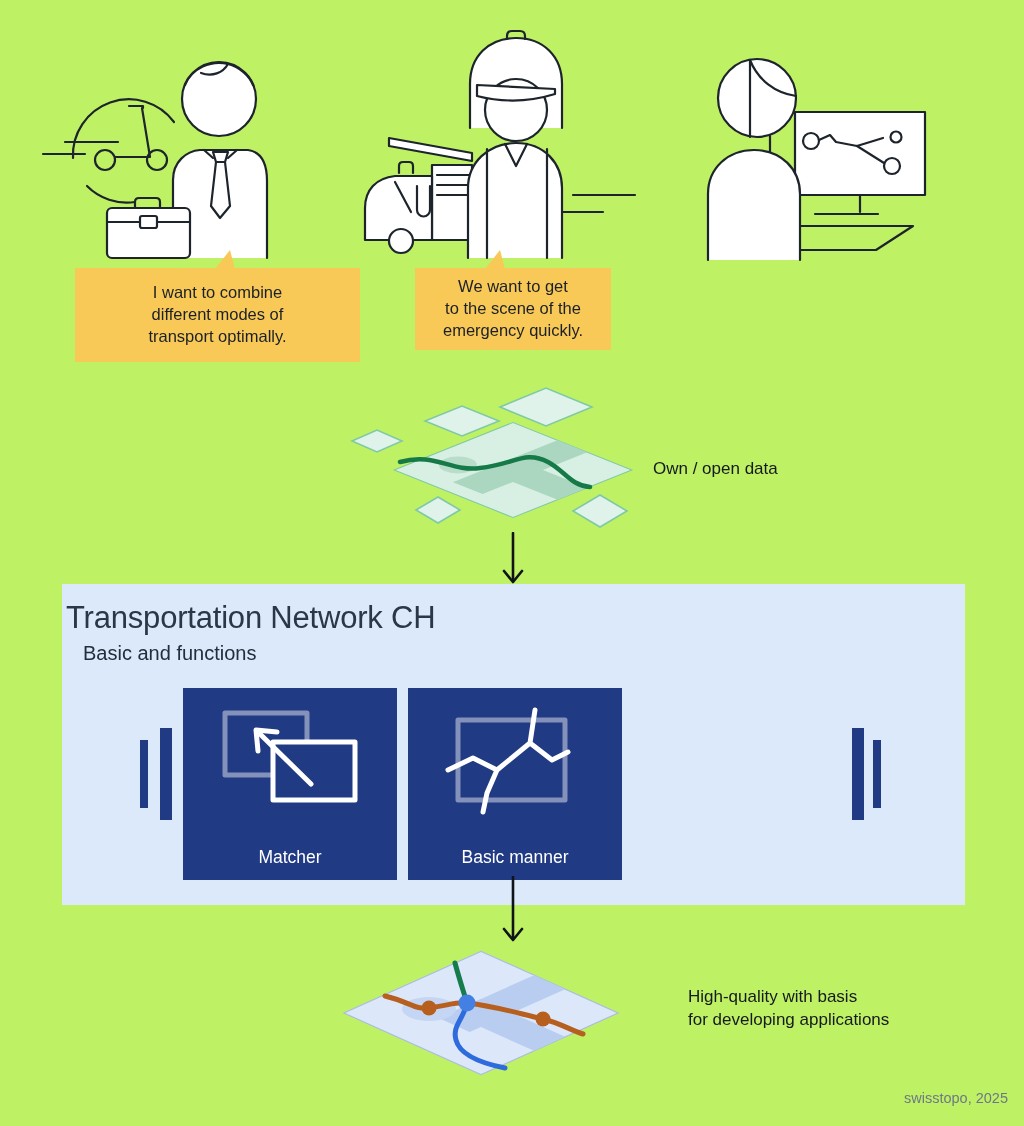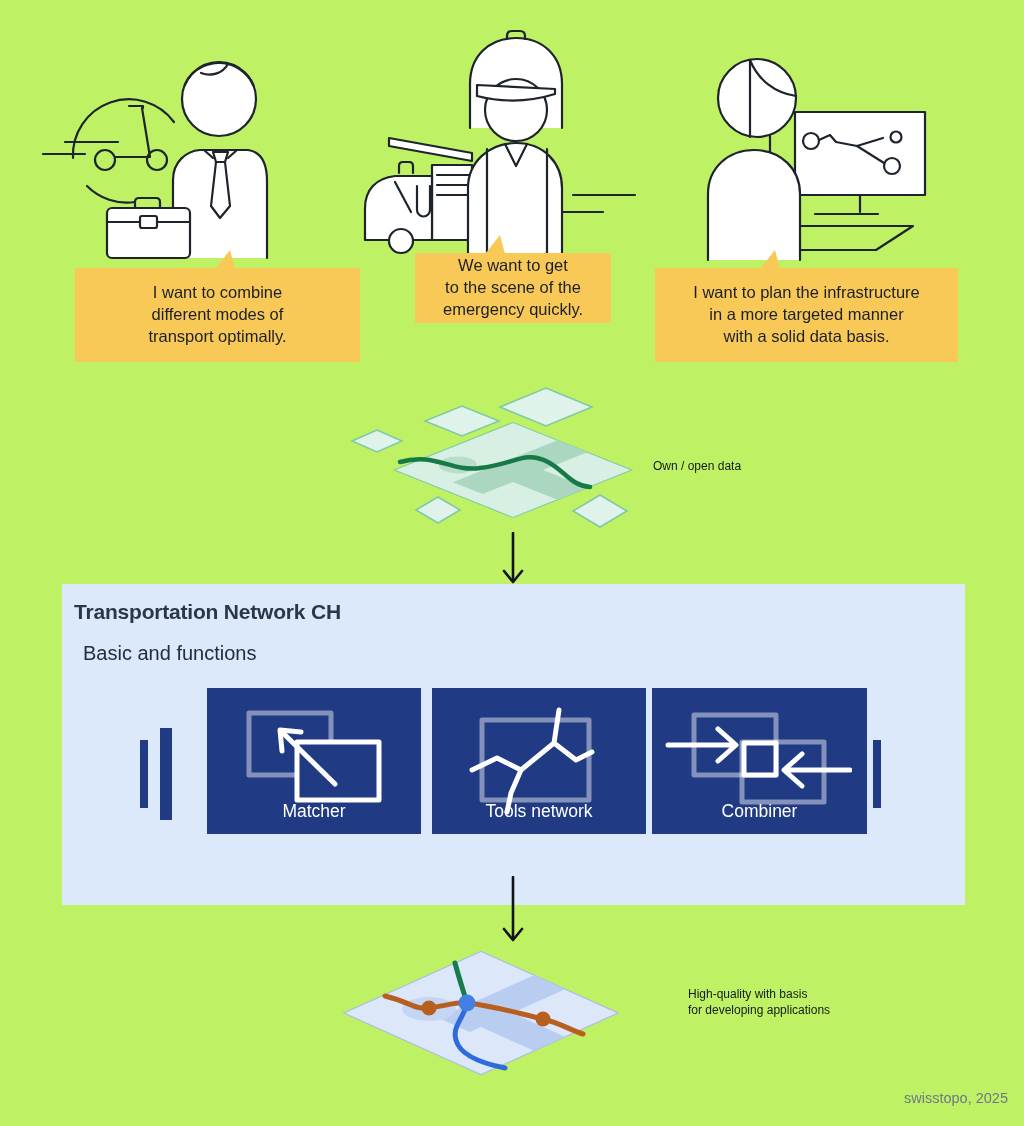--- a/index.html
+++ b/index.html
@@ -17,28 +17,28 @@
     display:flex;align-items:center;justify-content:center;text-align:center;
     font-size:16.5px;line-height:1.33;white-space:pre-line;color:#1c2026;
   }
   .bubble .tail{
     position:absolute;top:-18px;width:0;height:0;
     border-left:15px solid transparent;border-right:5px solid transparent;
     border-bottom:19px solid var(--c-bubble,#F8C957);
   }
 
   
-  .side-label{position:absolute;font-size:12px;color:#16191d;white-space:pre-line;line-height:1.35;}
+  .side-label{position:absolute;font-size:17px;color:#16191d;white-space:pre-line;line-height:1.35;}
 
   
   .panel{position:absolute;left:62px;top:584px;width:903px;height:321px;background:var(--c-panel,#DCE9FA);}
-  .panel-title{position:absolute;left:12px;top:16px;font-size:21px;font-weight:bold;color:#2A3747;letter-spacing:-0.2px;}
+  .panel-title{position:absolute;left:4px;top:16px;font-size:31px;font-weight:normal;color:#2A3747;letter-spacing:-0.2px;}
   .panel-subtitle{position:absolute;left:21px;top:58px;font-size:20px;color:#222E3C;}
 
-  .tile{position:absolute;top:688px;width:214px;height:146px;background:var(--c-tile,#203A84);margin-left:24px;}
+  .tile{position:absolute;top:688px;width:214px;height:192px;background:var(--c-tile,#203A84);}
   .tile-label{
     position:absolute;left:0;right:0;bottom:12px;text-align:center;
     color:#ffffff;font-size:17.5px;
   }
   .tile-icon{position:absolute;left:0;top:0;}
 
   .bar{position:absolute;background:var(--c-tile,#203A84);}
 
   .credit{position:absolute;right:16px;top:1090px;font-size:14.5px;color:#6E7787;margin-left:47px;}
 </style>
@@ -105,31 +105,25 @@
       <path d="M70,50 V127 M70,50 C78,70 95,83 116,86"></path>
     </g>
   </svg>
 
   <div class="bubble" style="left:75px;top:268px;width:285px;height:94px">
     <span class="tail" style="left:140px"></span>
     <span>I want to combine
 different modes of
 transport optimally.</span>
   </div>
-  <div class="bubble" style="left:415px;top:253px;width:196px;height:70px">
+  <div class="bubble" style="left:415px;top:268px;width:196px;height:82px">
     <span class="tail" style="left:70px"></span>
     <span>We want to get
 to the scene of the
 emergency quickly.</span>
-  </div>
-  <div class="bubble" style="left:655px;top:268px;width:303px;height:94px">
-    <span class="tail" style="left:105px"></span>
-    <span>I want to plan the infrastructure
-in a more targeted manner
-with a solid data basis.</span>
   </div>
 
   <svg class="abs" style="left:340px;top:382px" width="320" height="155" viewBox="0 0 320 155">
     <g stroke="#7FC9A6" stroke-width="1.6" fill="#DFF3EA">
       <polygon points="12,59 37,48 62,59 37,70"></polygon>
       <polygon points="85,39 122,24 159,39 122,54"></polygon>
       <polygon points="160,25 206,6 252,25 206,44"></polygon>
       <polygon points="76,128 98,115 120,128 98,141"></polygon>
       <polygon points="233,129 260,113 287,129 260,145"></polygon>
     </g>
@@ -170,35 +164,23 @@
     <div class="tile-label">Matcher</div>
   </div>
 
   <div class="tile" style="left:408px">
     <svg class="tile-icon" width="214" height="168" viewBox="0 0 214 168">
       <g fill="none" stroke-linejoin="round" stroke-linecap="round">
         <rect x="50" y="32" width="107" height="80" stroke="rgba(255,255,255,0.45)" stroke-width="5"></rect>
         <path d="M40,82 L65,70 L89,82 L122,55 M122,55 L127,22 M122,55 L144,72 L160,64 M89,82 L79,105 L75,124" stroke="#ffffff" stroke-width="5"></path>
       </g>
     </svg>
-    <div class="tile-label">Tools network</div>
-  </div>
-
-  <div class="tile" style="left:628px;width:215px">
-    <svg class="tile-icon" width="215" height="168" viewBox="0 0 215 168">
-      <g fill="none" stroke-linejoin="round" stroke-linecap="round">
-        <rect x="42" y="27" width="82" height="60" stroke="rgba(255,255,255,0.45)" stroke-width="5"></rect>
-        <rect x="90" y="54" width="82" height="60" stroke="rgba(255,255,255,0.45)" stroke-width="5"></rect>
-        <rect x="92" y="55" width="32" height="32" stroke="#ffffff" stroke-width="5" fill="#203A84"></rect>
-        <path d="M16,57 H82 M66,41 L84,57 L66,73" stroke="#ffffff" stroke-width="5"></path>
-        <path d="M198,82 H134 M150,66 L132,82 L150,98" stroke="#ffffff" stroke-width="5"></path>
-      </g>
-    </svg>
-    <div class="tile-label">Combiner</div>
-  </div>
+    <div class="tile-label">Basic manner</div>
+  </div>
+
 
   <div class="bar" style="left:852px;top:728px;width:12px;height:92px"></div>
   <div class="bar" style="left:873px;top:740px;width:8px;height:68px"></div>
 
   <svg class="abs" style="left:500px;top:876px" width="26" height="72" viewBox="0 0 26 72">
     <g stroke="#101418" stroke-width="2.6" fill="none" stroke-linecap="round" stroke-linejoin="round">
       <path d="M13,1 V62"></path>
         <path d="M4,53 L13,64 L22,53"></path>
     </g>
   </svg>

